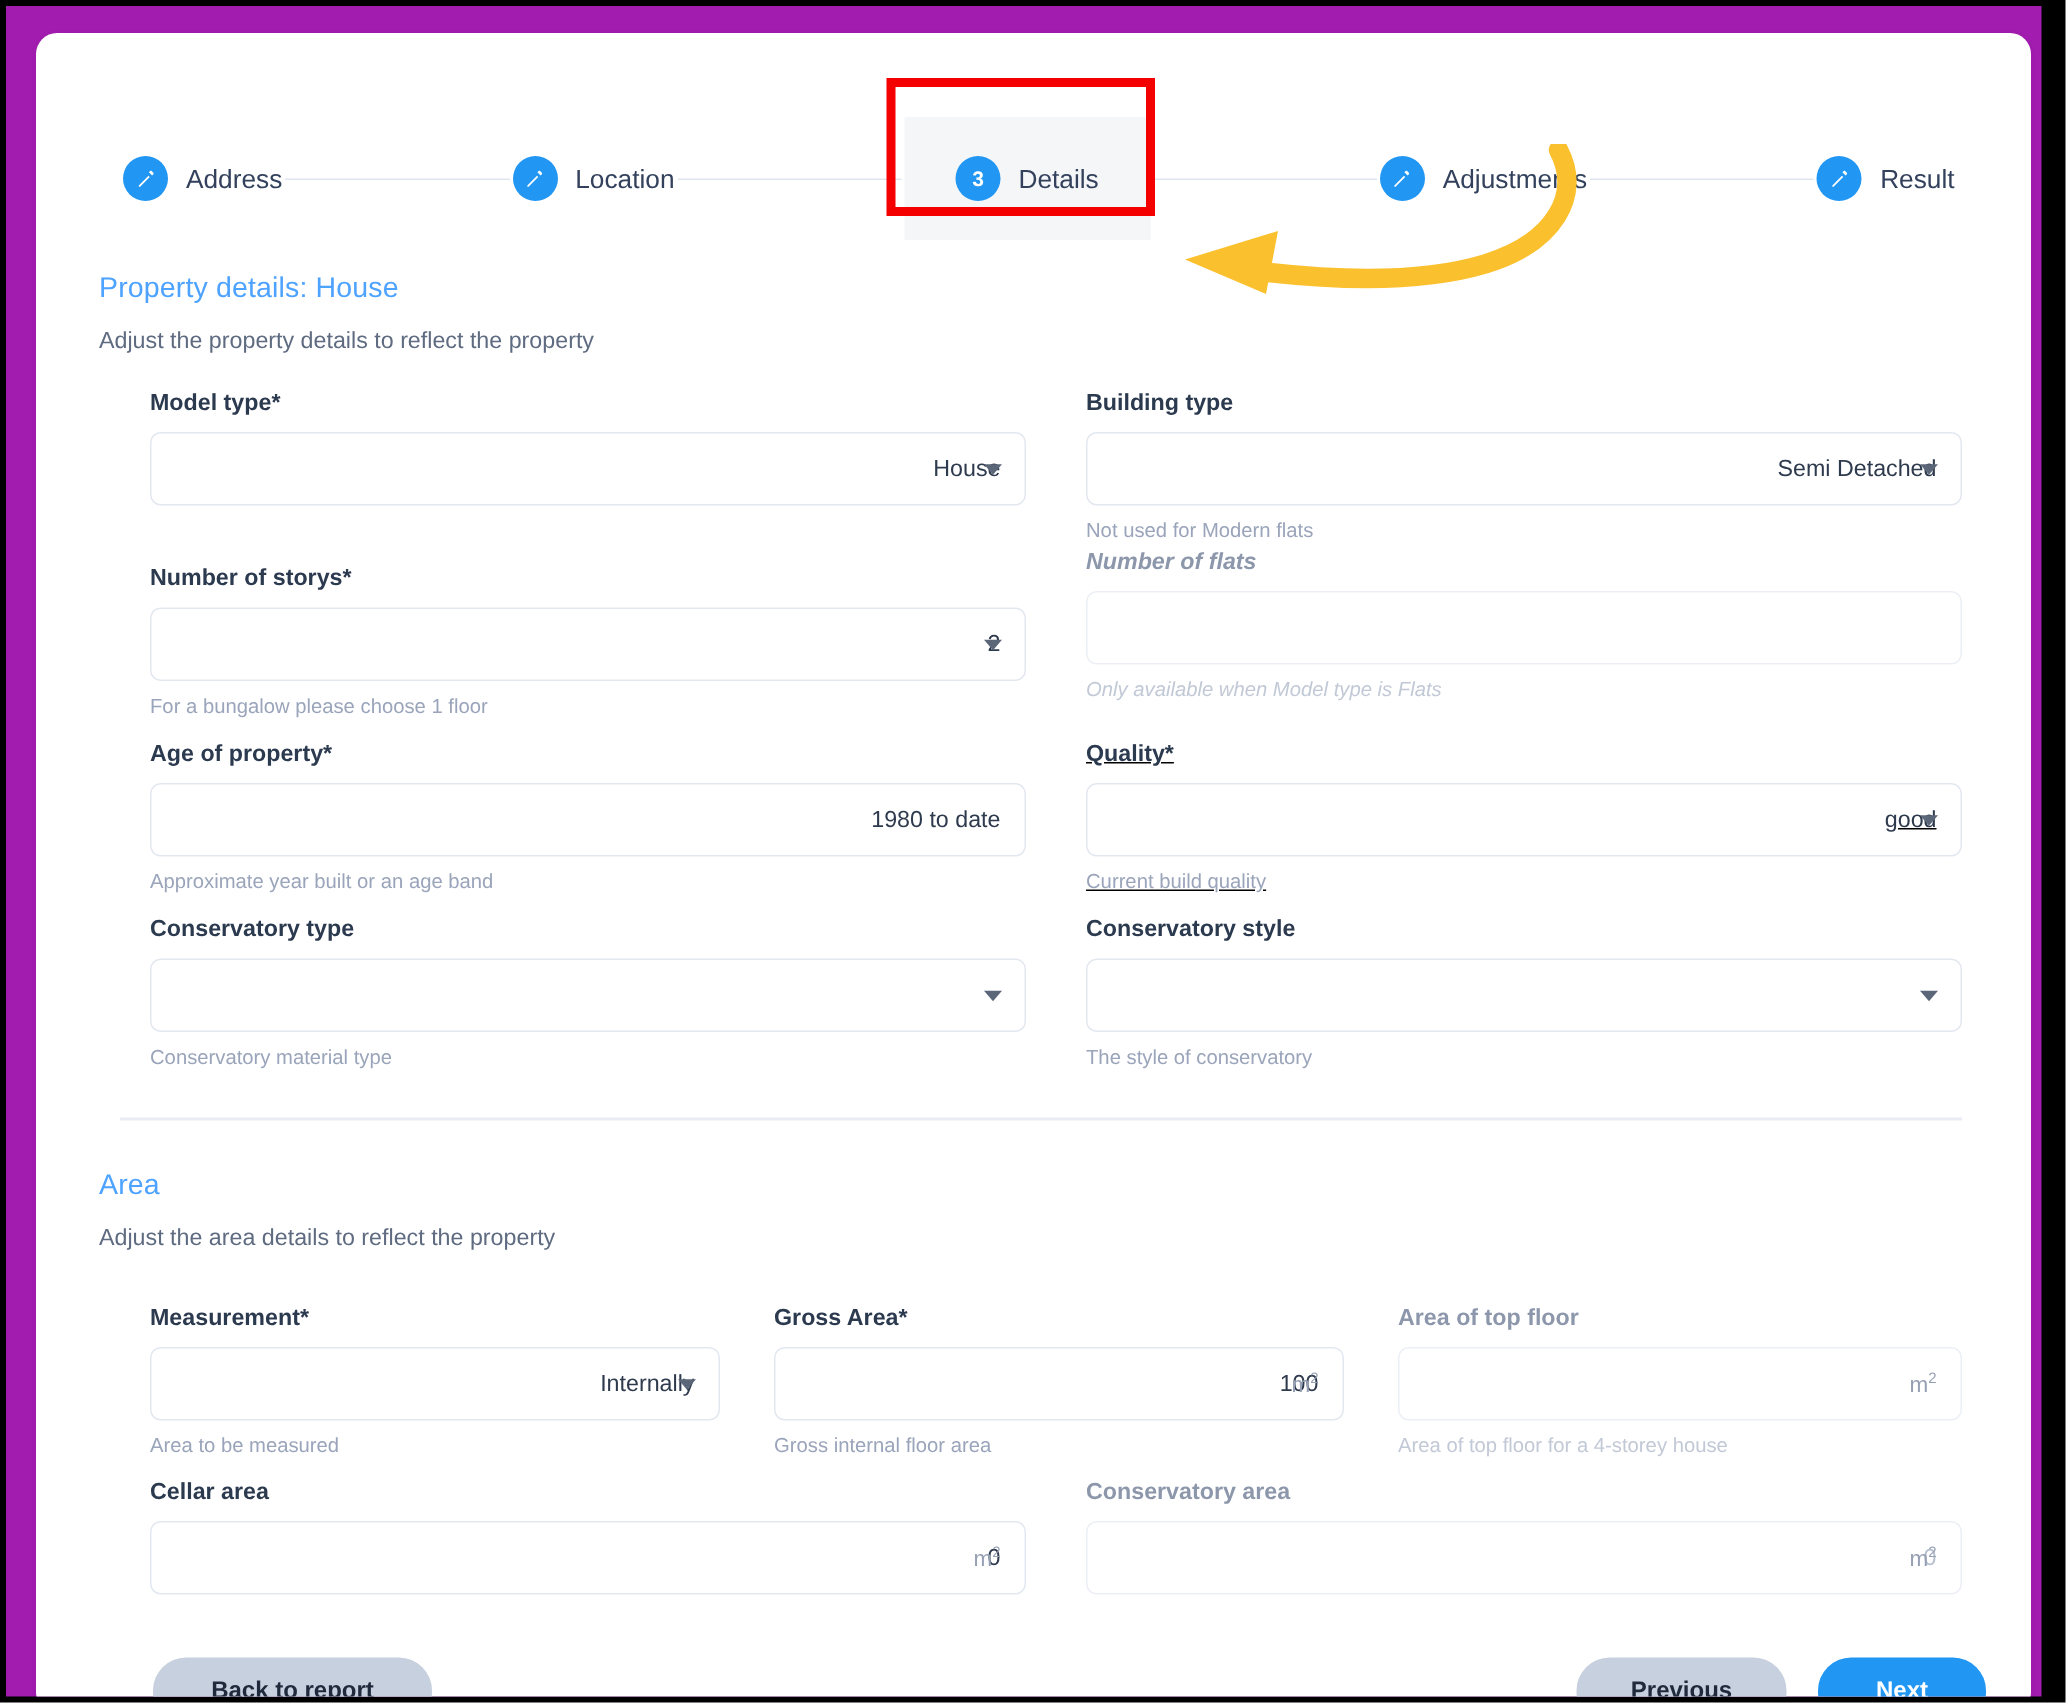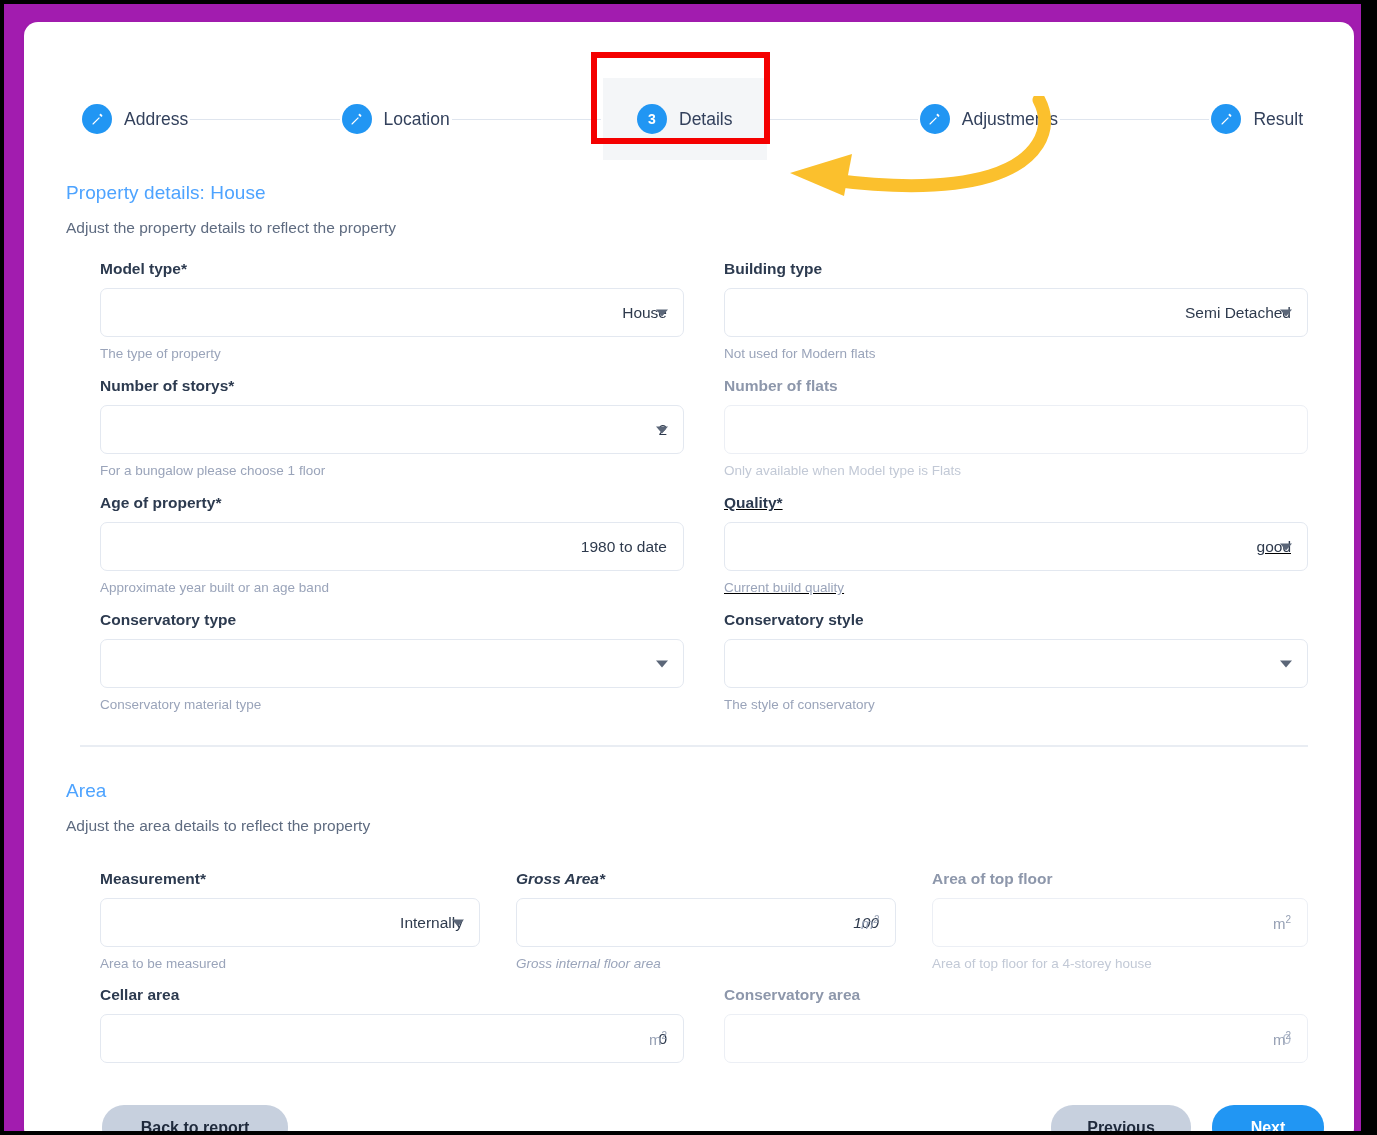--- a/index.html
+++ b/index.html
@@ -282,42 +282,41 @@
       <div class="section-title">Property details: House</div>
       <div class="section-sub">Adjust the property details to reflect the property</div>
     </div>
 
     <div class="form-grid" style="left:56px; top:238px; width:604px;">
       <div class="field-label">Model type*</div>
       <div class="control">
         <span class="control-value">House</span>
         <span class="caret"></span>
       </div>
-      <div class="hint">The type of property</div>
     </div>
 
     <div class="form-grid" style="left:680px; top:238px; width:604px;">
       <div class="field-label">Building type</div>
       <div class="control">
         <span class="control-value">Semi Detached</span>
         <span class="caret"></span>
       </div>
       <div class="hint">Not used for Modern flats</div>
     </div>
 
     <div class="form-grid" style="left:56px; top:355px; width:604px;">
       <div class="field-label">Number of storys*</div>
       <div class="control">
         <span class="control-value">2</span>
         <span class="caret"></span>
       </div>
       <div class="hint">For a bungalow please choose 1 floor</div>
     </div>
 
-    <div class="form-grid" style="left:680px; top:355px; width:604px;">
+    <div class="form-grid" style="left:680px; top:344px; width:604px;font-style:italic;">
       <div class="field-label muted">Number of flats</div>
       <div class="control disabled">
         <span class="control-value placeholder"></span>
       </div>
       <div class="hint faint">Only available when Model type is Flats</div>
     </div>
 
     <div class="form-grid" style="left:56px; top:472px; width:604px;">
       <div class="field-label">Age of property*</div>
       <div class="control">
@@ -362,21 +361,21 @@
 
     <div class="form-grid" style="left:56px; top:848px; width:400px;">
       <div class="field-label">Measurement*</div>
       <div class="control">
         <span class="control-value">Internally</span>
         <span class="caret"></span>
       </div>
       <div class="hint">Area to be measured</div>
     </div>
 
-    <div class="form-grid" style="left:472px; top:848px; width:400px;font-style:italic;">
+    <div class="form-grid" style="left:472px; top:848px; width:400px;">
       <div class="field-label">Gross Area*</div>
       <div class="control">
         <span class="control-value">100</span>
         <span class="unit"><span>m</span><sup>2</sup></span>
       </div>
       <div class="hint">Gross internal floor area</div>
     </div>
 
     <div class="form-grid" style="left:888px; top:848px; width:396px;">
       <div class="field-label muted">Area of top floor</div>

